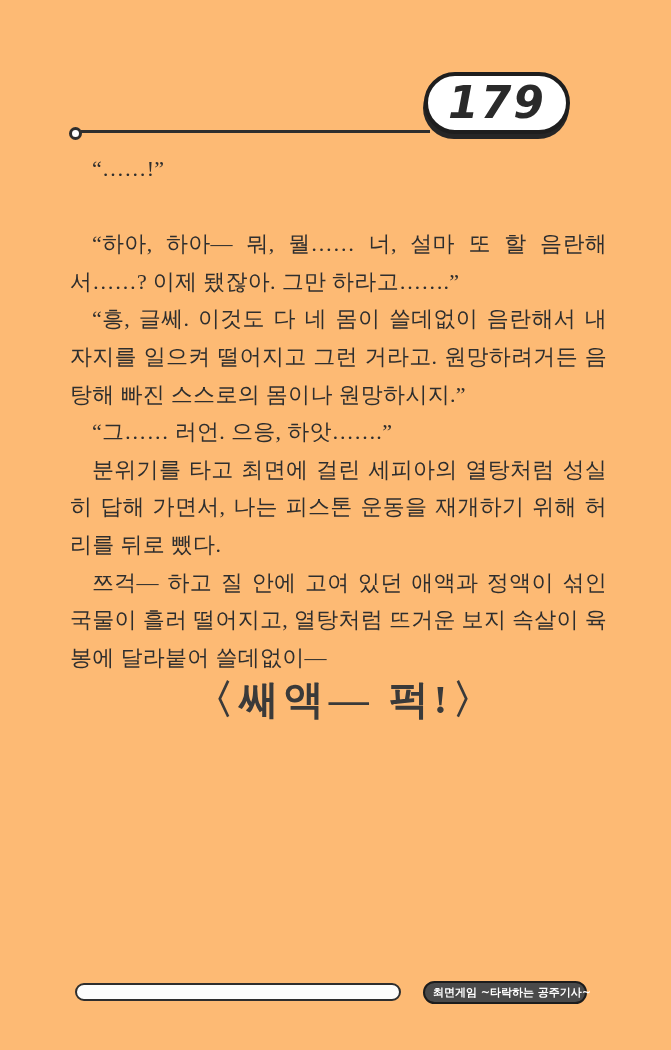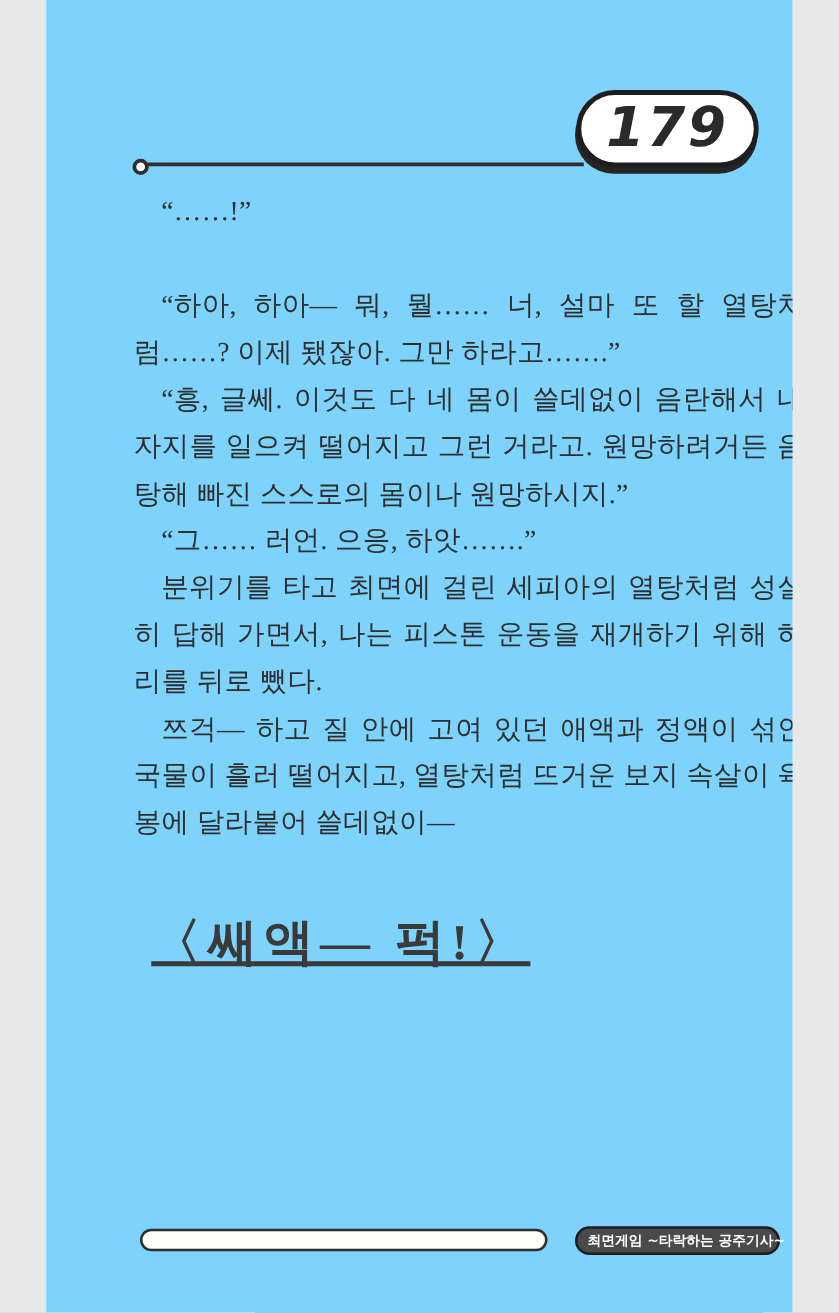--- a/index.html
+++ b/index.html
@@ -2,24 +2,24 @@
 <html><head>
 <meta charset="utf-8">
 <style>
   html, body {
     margin: 0;
     padding: 0;
     background: #e8e8e8;
   }
   .page {
     position: relative;
-    width: 597px;
+    width: 671px;
     height: 1050px;
     margin: 0 auto;
-    background: #7dd3fc;
+    background: #fdba74;
     overflow: hidden;
     font-family: "Liberation Serif", "DejaVu Serif", serif;
     color: #2e2e2e;
   }
 
   
   .header-dot {
     position: absolute;
     left: 69px;
     top: 127px;
@@ -76,28 +76,27 @@
     text-indent: 1em;
     text-align: justify;
     color: #2e2e2e;
   }
   .para.gap-after {
     margin-bottom: 37.6px;
   }
 
   
   .sfx {
-    margin-top: 54px;
+    text-align: center;
     font-size: 40px;
     font-weight: bold;
     letter-spacing: 5px;
     color: #3a3a3a;
     line-height: 1.2;
     padding-left: 14px;
-    text-decoration: underline;
   }
 
   
   .footer-pill {
     position: absolute;
     left: 75px;
     top: 983px;
     width: 322px;
     height: 14px;
     border: 2.5px solid #2e2e2e;
@@ -133,21 +132,21 @@
 <div class="page">
 
   <div class="header-dot"></div>
   <div class="header-rule"></div>
   <div class="pagenum-pill">
     <span class="pagenum">179</span>
   </div>
 
   <div class="body-text">
     <p class="para gap-after">“……!”</p>
-    <p class="para">“하아, 하아— 뭐, 뭘…… 너, 설마 또 할 열탕처럼……? 이제 됐잖아. 그만 하라고…….”</p>
+    <p class="para">“하아, 하아— 뭐, 뭘…… 너, 설마 또 할 음란해서……? 이제 됐잖아. 그만 하라고…….”</p>
     <p class="para">“흥, 글쎄. 이것도 다 네 몸이 쓸데없이 음란해서 내 자지를 일으켜 떨어지고 그런 거라고. 원망하려거든 음탕해 빠진 스스로의 몸이나 원망하시지.”</p>
     <p class="para">“그…… 러언. 으응, 하앗…….”</p>
     <p class="para">분위기를 타고 최면에 걸린 세피아의 열탕처럼 성실히 답해 가면서, 나는 피스톤 운동을 재개하기 위해 허리를 뒤로 뺐다.</p>
     <p class="para">쯔걱— 하고 질 안에 고여 있던 애액과 정액이 섞인 국물이 흘러 떨어지고, 열탕처럼 뜨거운 보지 속살이 육봉에 달라붙어 쓸데없이—</p>
     <div class="sfx">〈쌔액— 퍽!〉</div>
   </div>
 
   <div class="footer-pill"></div>
   <div class="series-badge">
     <span>최면게임 ~타락하는 공주기사~</span>

